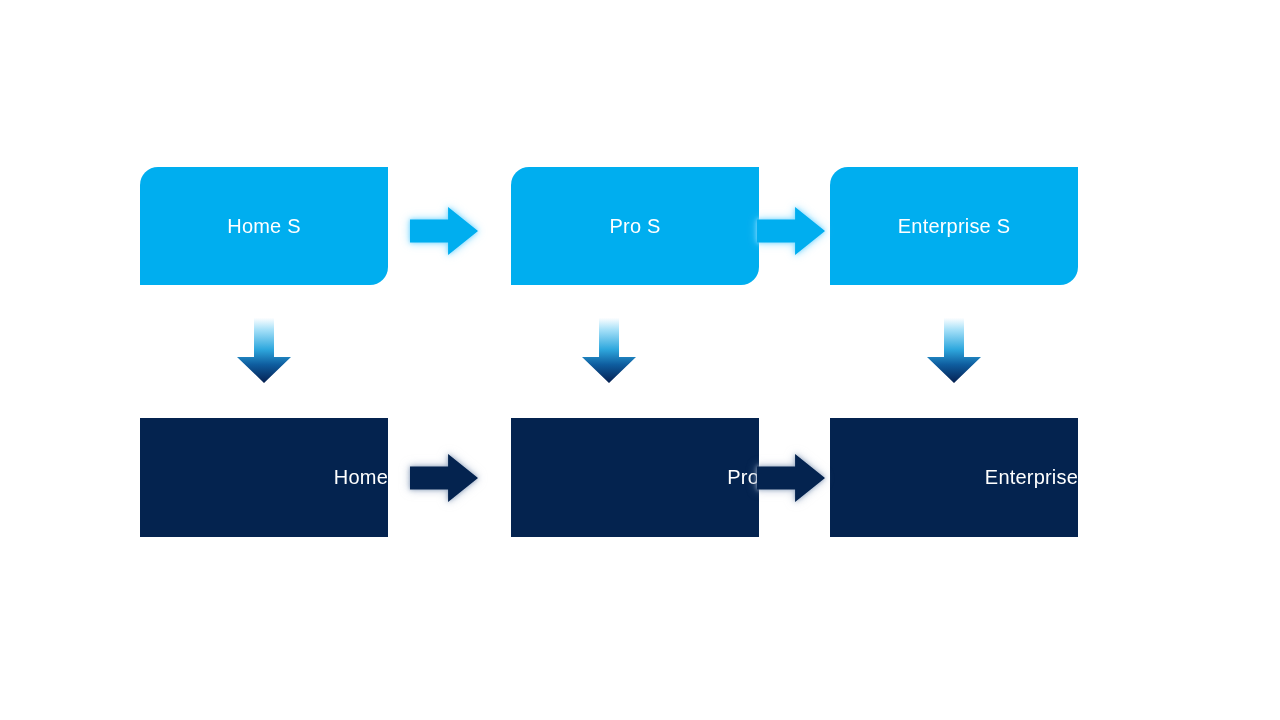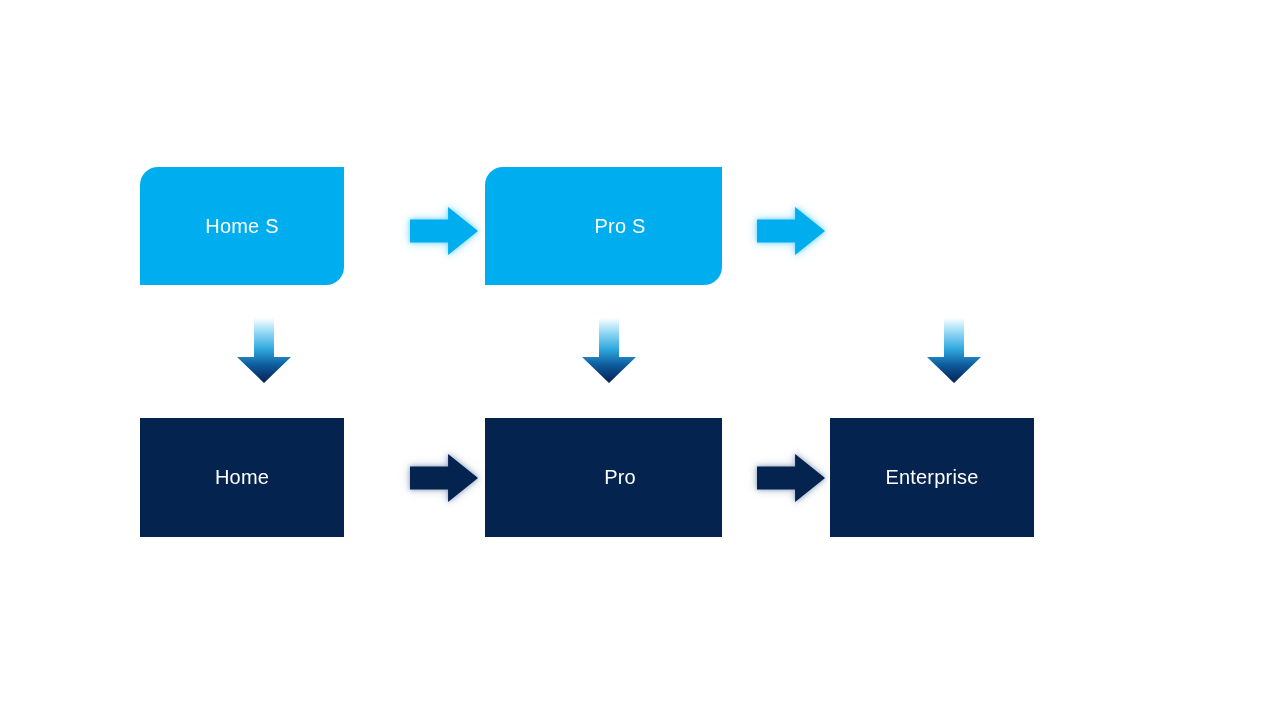--- a/index.html
+++ b/index.html
@@ -11,44 +11,45 @@
   .canvas {
     position: relative;
     width: 1280px;
     height: 720px;
     background: var(--canvas-bg, #ffffff);
     overflow: hidden;
   }
   
   .node {
     position: absolute;
-    width: 204px;
+    width: 248px;
     display: flex;
     align-items: center;
     justify-content: center;
     color: var(--text, #ffffff);
     font-size: 20px;
     font-weight: 400;
     letter-spacing: 0.2px;
     text-align: center;
   }
   .node.top {
     height: 118px;
     top: 167px;
     background: var(--light-blue, #00AEEF);
     border-radius: 18px 0 18px 0; 
   }
   .node.bottom {
     height: 119px;
     top: 418px;
     background: var(--dark-navy, #04234F);
     border-radius: 0;
+    justify-content: flex-end;
   }
   .col-1 { left: 140px; }
-  .col-2 { left: 485px; padding-left: 33px; }
+  .col-2 { left: 511px; }
   .col-3 { left: 830px; }
 
   
   .rglow {
     position: absolute;
     width: 68px;
     height: 48px;
   }
   .rglow.light { filter: drop-shadow(0 0 2px var(--light-glow, #7DD8FF)) drop-shadow(0 0 4px rgba(125,216,255,0.65)); }
   .rglow.dark  { filter: drop-shadow(0 0 2px var(--dark-glow, #93A5C0)) drop-shadow(0 0 4px rgba(147,165,192,0.55)); }
@@ -86,20 +87,23 @@
 <body>
 
 <div class="canvas">
 
   <div class="node top col-1">
     <span>Home S</span>
   </div>
   <div class="node top col-2">
     <span>Pro S</span>
   </div>
+  <div class="node top col-3">
+    <span>Enterprise S</span>
+  </div>
 
   <div class="rglow light rtop rgap-1">
     <div class="arrow-right light"></div>
   </div>
   <div class="rglow light rtop rgap-2">
     <div class="arrow-right light"></div>
   </div>
 
   <div class="arrow-down dcol-1"></div>
   <div class="arrow-down dcol-2"></div>

